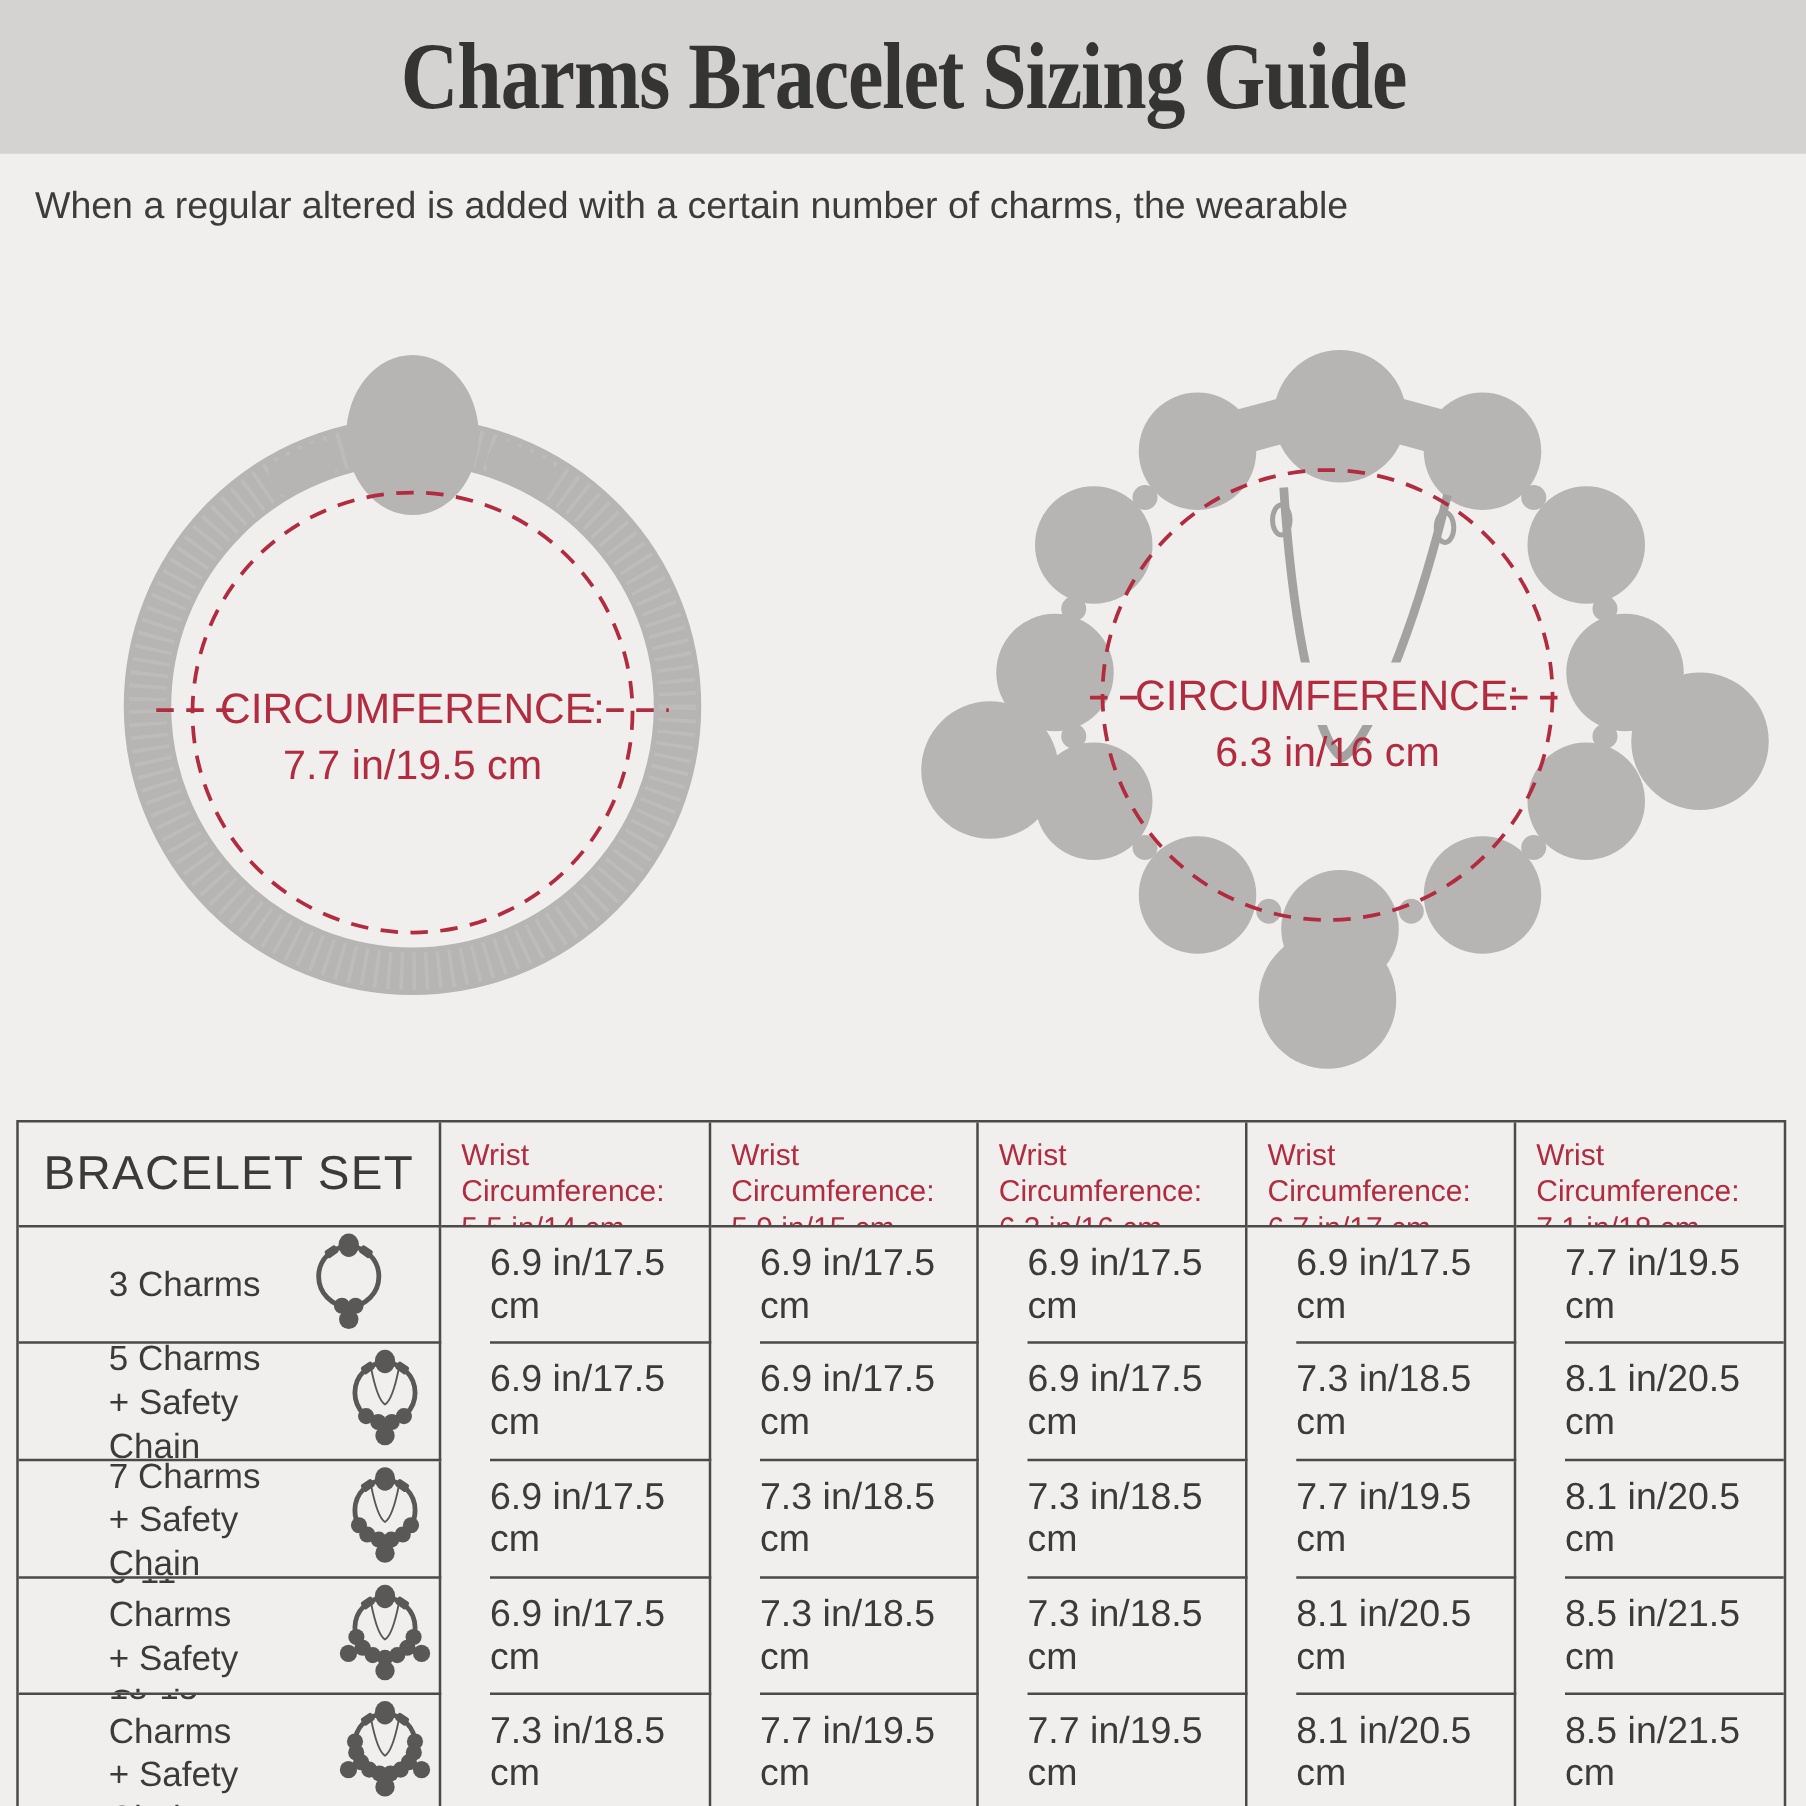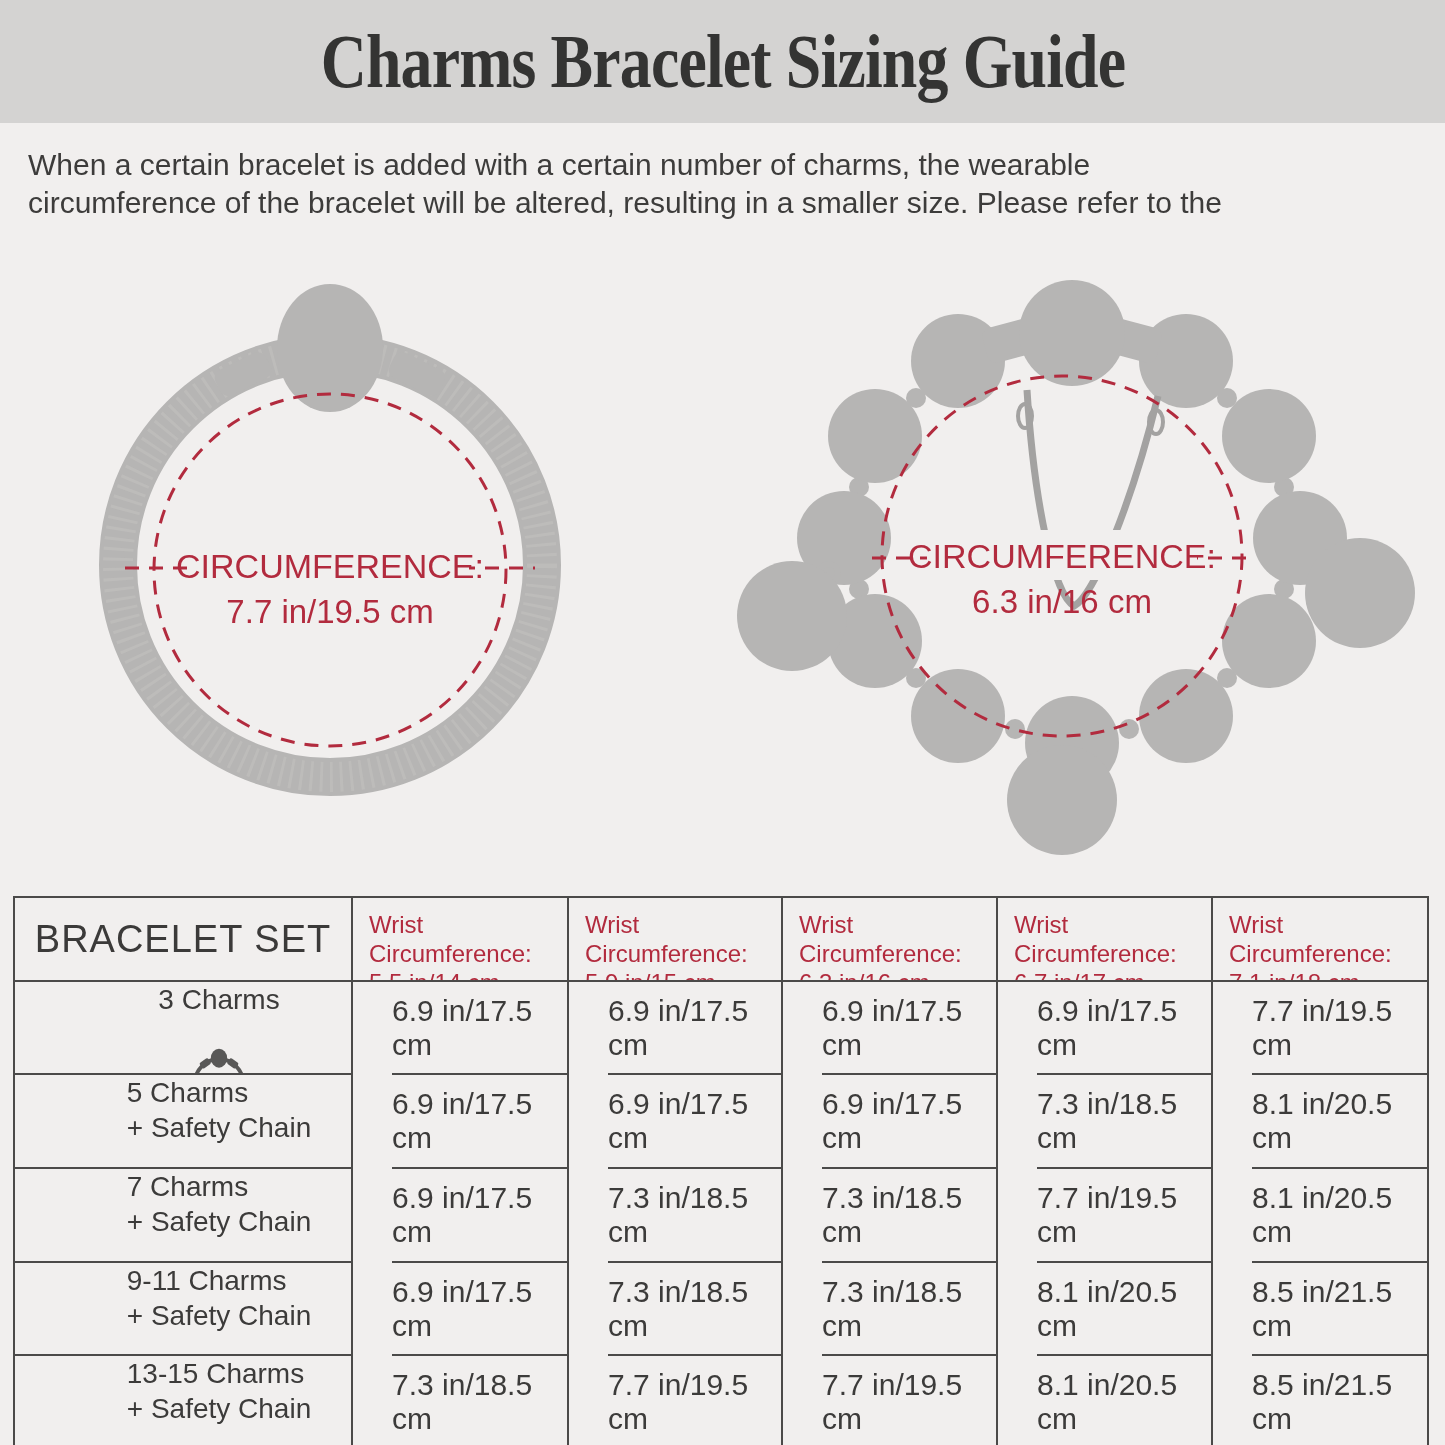--- a/index.html
+++ b/index.html
@@ -31,37 +31,36 @@
     grid-template-rows:84px 93px 94px 94px 93px 92px;
     border:2px solid #4b4a49;background:#f1efee;}
   .cell{box-sizing:border-box;border-right:2px solid #4b4a49;border-bottom:2px solid #4b4a49;
     color:#3c3b3a;overflow:hidden;}
   .cell.last-col{border-right:none;}
   .cell.last-row{border-bottom:none;}
   .head-first{display:flex;align-items:center;justify-content:center;
     font-size:38px;letter-spacing:1px;color:#3b3a39;}
   .head-col{padding:12px 6px 0 16px;}
   .head-col .wrist{color:#b22b3e;font-size:24px;line-height:29px;}
-  .label-cell{display:flex;align-items:center;gap:28px;padding-left:72px;flex-direction:column;}
+  .label-cell{display:flex;align-items:center;gap:28px;padding-left:72px;}
   .label-cell .lbl{font-size:28px;line-height:35px;color:#3c3b3a;}
   .label-cell .ic{flex:0 0 auto;width:86px;height:90px;}
   .value-cell{display:flex;align-items:center;justify-content:center;font-size:30px;margin-left:39px;}
 </style>
 </head>
 <body>
 
 <div class="stage">
 
   <div class="banner">
     <h1>Charms Bracelet Sizing Guide</h1>
   </div>
 
   <div class="intro">
-    <span>When a certain bracelet is added with a certain number of charms, the wearable</span>
-    <span>circumference of the bracelet will be altered, resulting in a smaller size. Please refer to the</span>
+    <span>When a regular altered is added with a certain number of charms, the wearable</span>
   </div>
 
   <svg class="fig fig-plain" width="600" height="578" viewBox="0 0 600 578">
     <circle cx="275" cy="287" r="212" fill="none" stroke="#b6b5b4" stroke-width="38"></circle>
     <circle cx="275" cy="287" r="212" fill="none" stroke="#c2c1c0" stroke-width="30" stroke-dasharray="3 7" opacity="0.55"></circle>
     <rect x="-28" y="-14" width="56" height="28" rx="9" fill="#b6b5b4" transform="translate(188,96) rotate(-26)"></rect>
     <rect x="-28" y="-14" width="56" height="28" rx="9" fill="#b6b5b4" transform="translate(362,96) rotate(26)"></rect>
     <ellipse cx="275" cy="70" rx="53" ry="64" fill="#b6b5b4"></ellipse>
     <circle cx="275" cy="292" r="176" fill="none" stroke="#b22b3e" stroke-width="3" stroke-dasharray="14 10"></circle>
     <line x1="70" y1="290" x2="480" y2="290" stroke="#b22b3e" stroke-width="3" stroke-dasharray="14 10"></line>

